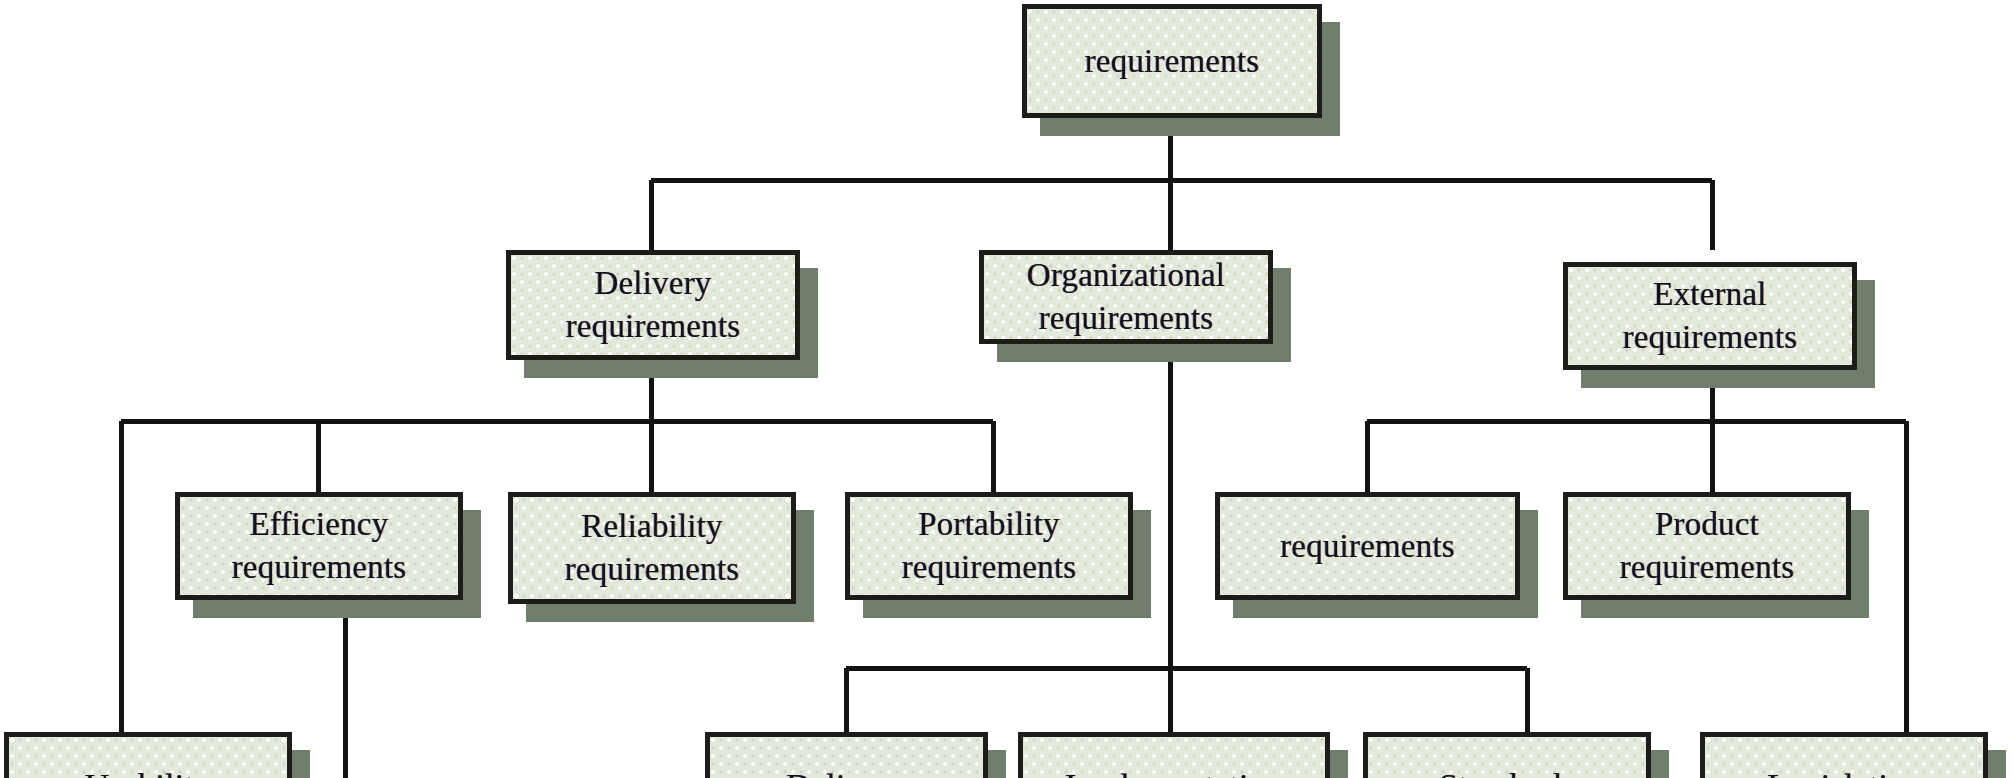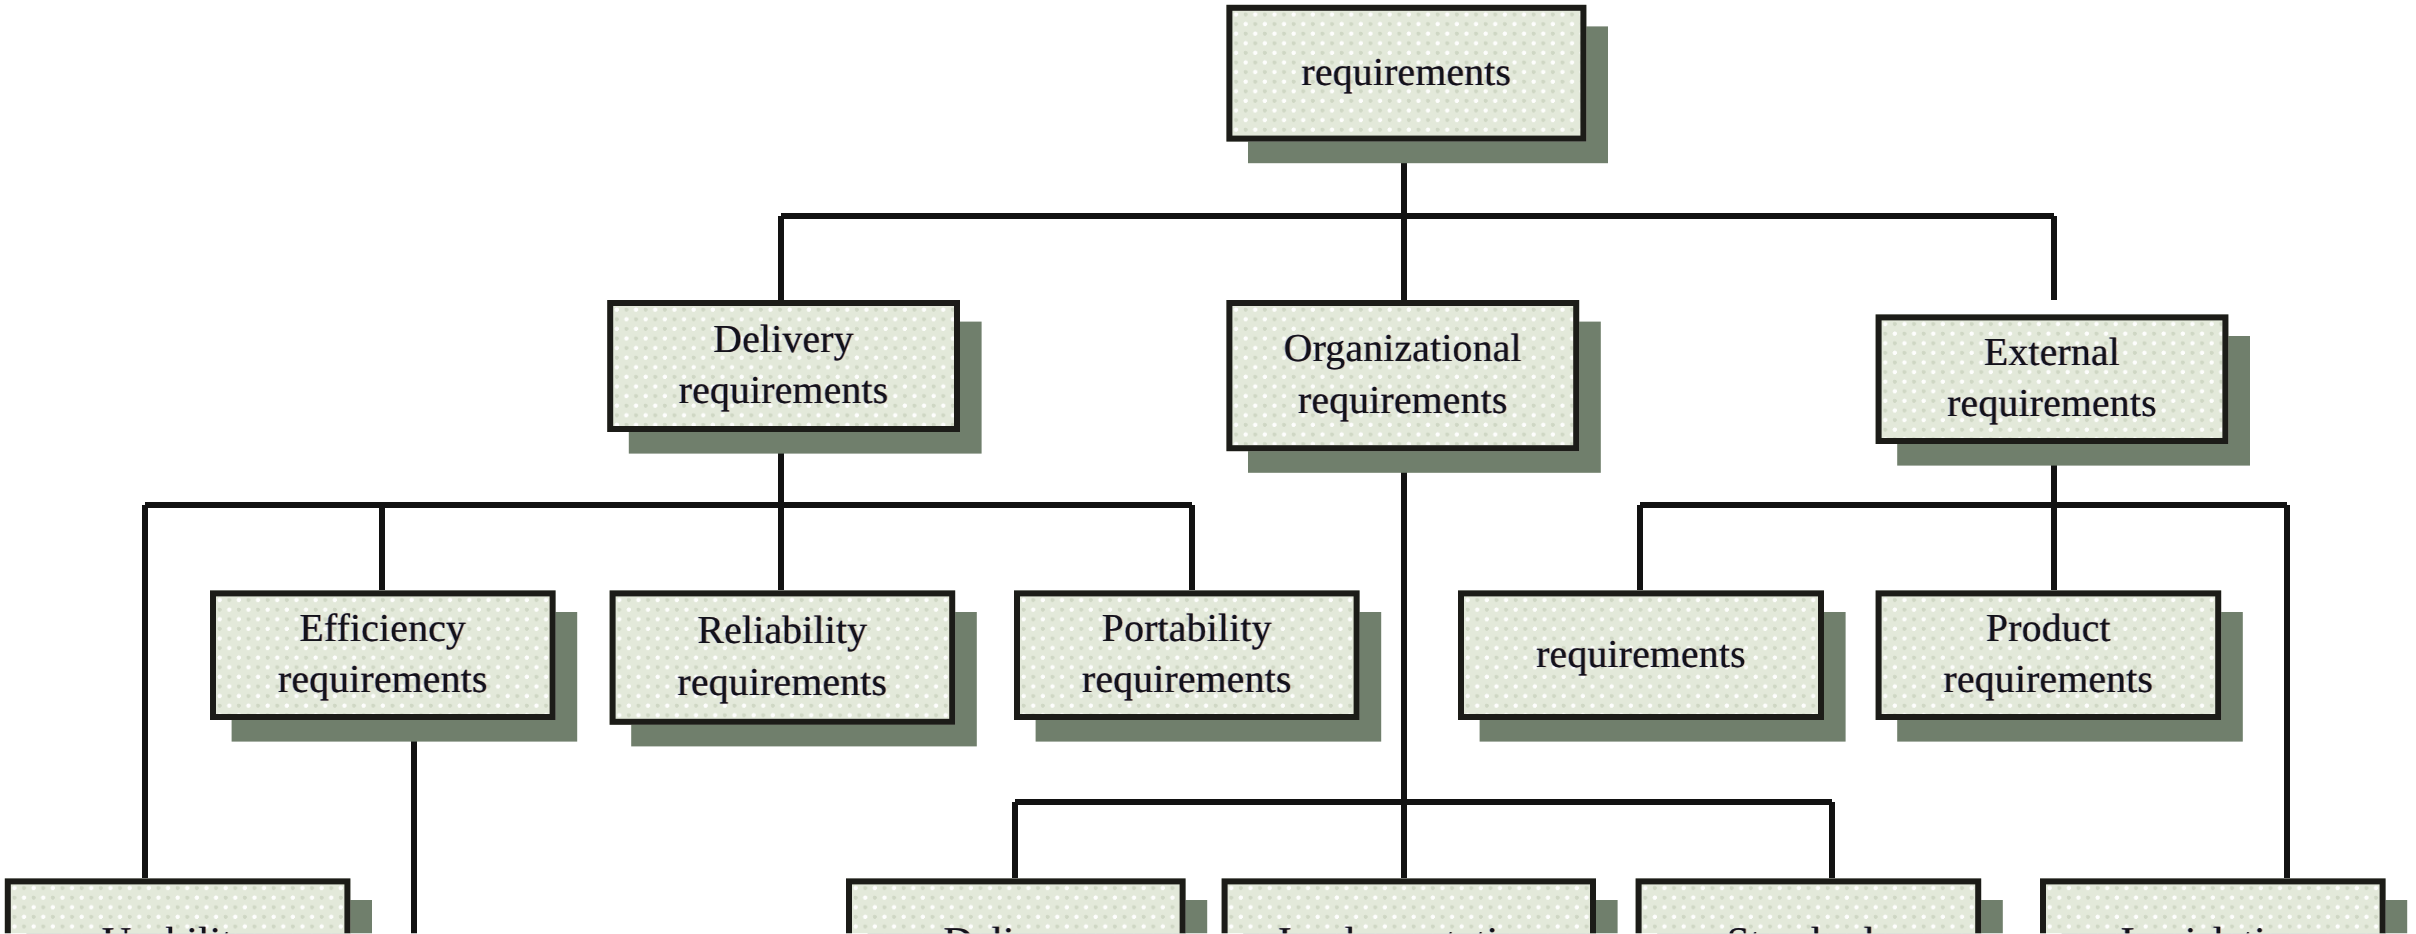--- a/index.html
+++ b/index.html
@@ -119,21 +119,21 @@
   </div>
 
   <div class="node two-line" style="left:506px; top:250px; width:294px; height:110px;">
     <div class="shadow"></div>
     <div class="face">
       <div class="label">Delivery</div>
       <div class="label">requirements</div>
     </div>
   </div>
 
-  <div class="node two-line" style="left:1022px; top:250px; width:294px; height:126px;">
+  <div class="node two-line" style="left:979px; top:250px; width:294px; height:94px;">
     <div class="shadow"></div>
     <div class="face">
       <div class="label">Organizational</div>
       <div class="label">requirements</div>
     </div>
   </div>
 
   <div class="node two-line" style="left:1563px; top:262px; width:294px; height:108px;">
     <div class="shadow"></div>
     <div class="face">

